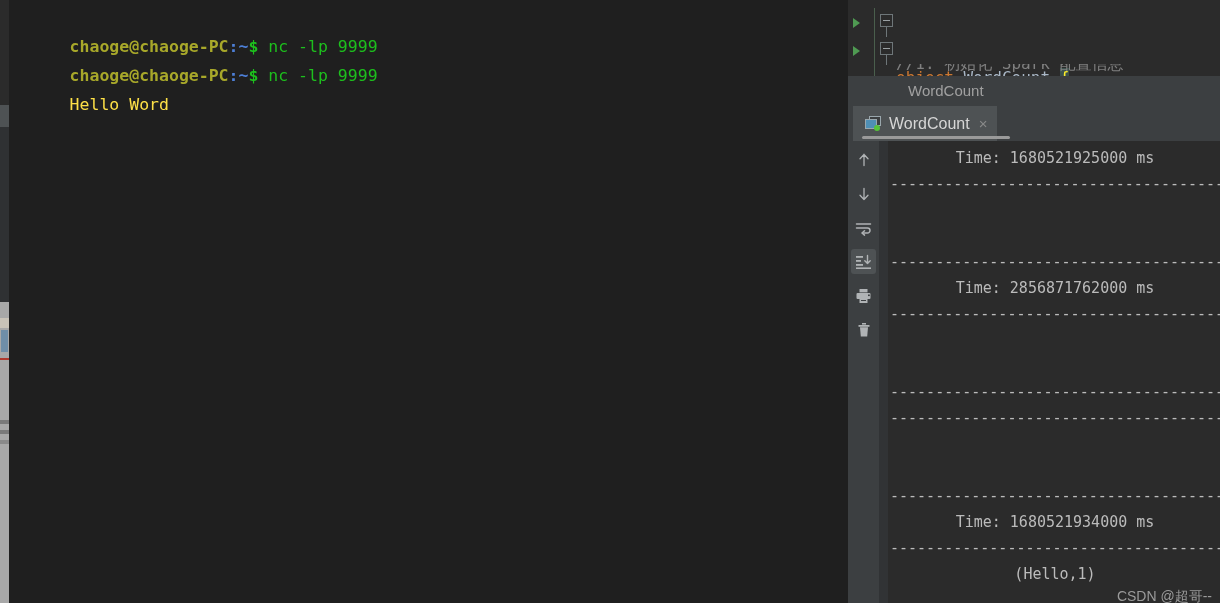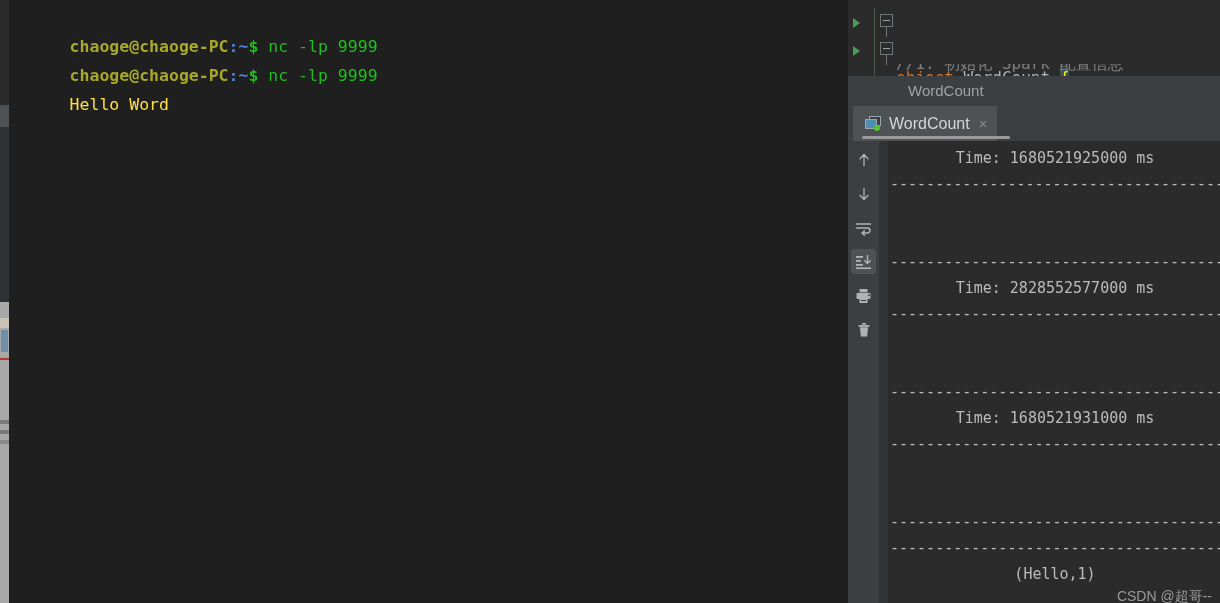--- a/index.html
+++ b/index.html
@@ -428,30 +428,30 @@
       </div>
 
       <div class="console-gutter"></div>
 
       <div class="console">
         <div class="c-line">Time: 1680521925000 ms</div>
         <div class="c-line c-sep">-------------------------------------------</div>
         <div class="c-line blank"></div>
         <div class="c-line blank"></div>
         <div class="c-line c-sep">-------------------------------------------</div>
-        <div class="c-line">Time: 2828552577000 ms</div>
-        <div class="c-line c-sep">-------------------------------------------</div>
-        <div class="c-line blank"></div>
-        <div class="c-line blank"></div>
-        <div class="c-line c-sep">-------------------------------------------</div>
-        <div class="c-line">Time: 1680521931000 ms</div>
-        <div class="c-line c-sep">-------------------------------------------</div>
-        <div class="c-line blank"></div>
-        <div class="c-line blank"></div>
-        <div class="c-line c-sep">-------------------------------------------</div>
+        <div class="c-line">Time: 2856871762000 ms</div>
+        <div class="c-line c-sep">-------------------------------------------</div>
+        <div class="c-line blank"></div>
+        <div class="c-line blank"></div>
+        <div class="c-line c-sep">-------------------------------------------</div>
+        <div class="c-line c-sep">-------------------------------------------</div>
+        <div class="c-line blank"></div>
+        <div class="c-line blank"></div>
+        <div class="c-line c-sep">-------------------------------------------</div>
+        <div class="c-line">Time: 1680521934000 ms</div>
         <div class="c-line c-sep">-------------------------------------------</div>
         <div class="c-line">(Hello,1)</div>
 
       </div>
 
       <div class="watermark">CSDN @超哥--</div>
     </div>
 
   </div>
 </div>

